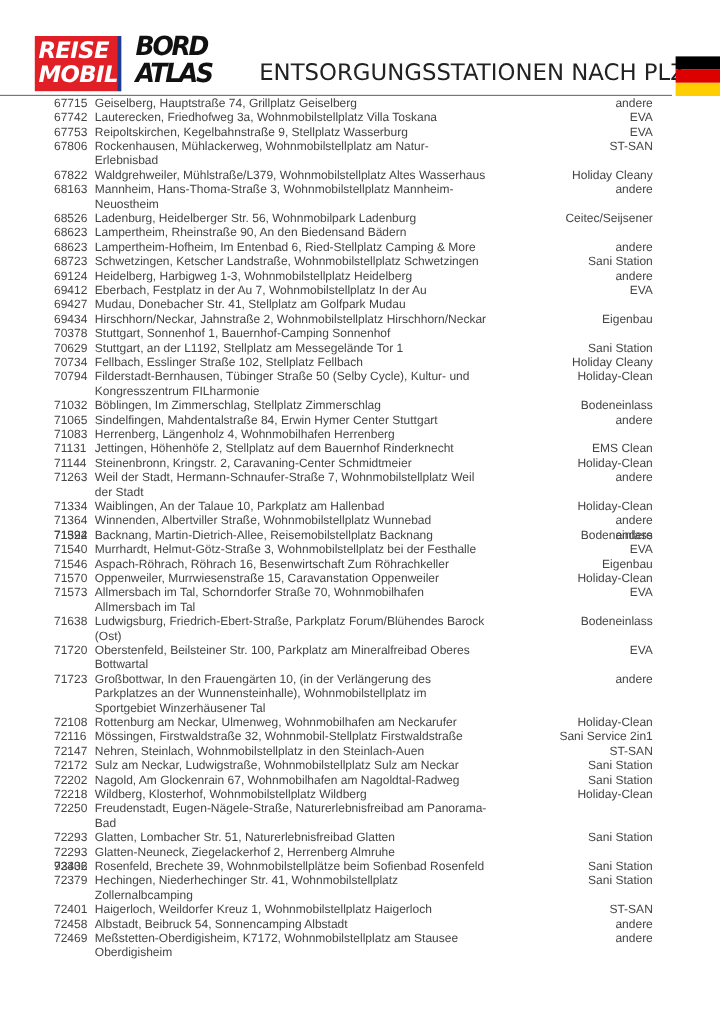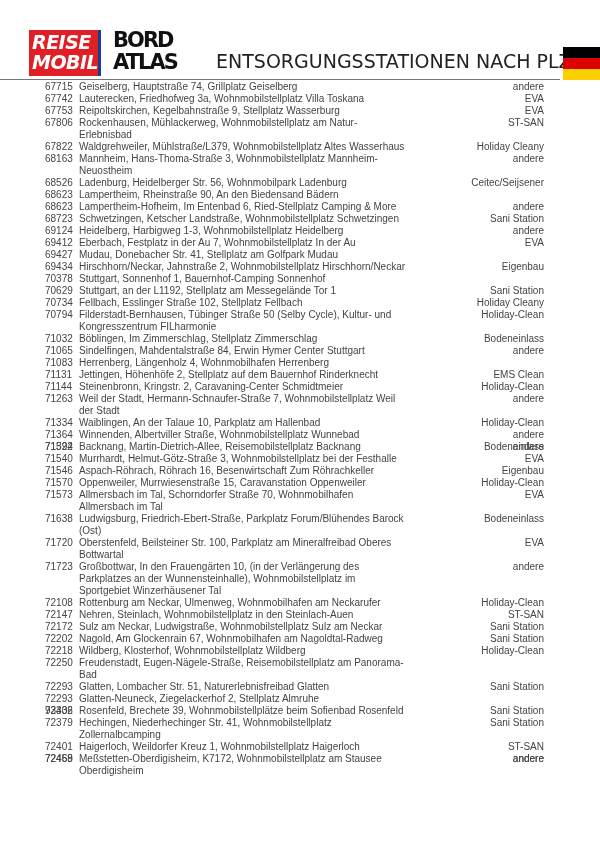--- a/index.html
+++ b/index.html
@@ -2,21 +2,21 @@
 <html><head>
 <meta charset="utf-8">
 <style>
   html, body { margin: 0; padding: 0; background: #ffffff; }
   body { width: 600px; height: 848px; position: relative; overflow: hidden; font-family: "Liberation Sans", sans-serif; color: #333; }
   .header { position: absolute; left: 0; top: 0; width: 600px; height: 80px; }
   .logo-reise { position: absolute; left: 29px; top: 30px; width: 72px; height: 46px; background: #e01f26; border-right: 3px solid #1d3c8f; box-sizing: border-box; }
   .logo-reise .l1, .logo-reise .l2 { position: absolute; left: 3px; width: 64px; color: #fff; font-family: "DejaVu Sans", sans-serif; font-weight: bold; font-style: italic; font-size: 19px; line-height: 20px; letter-spacing: -0.5px; }
   .logo-reise .l1 { top: 2px; }
   .logo-reise .l2 { top: 22px; }
-  .logo-bord { position: absolute; left: 113px; top: 28px; width: 90px; height: 50px; }
+  .logo-bord { position: absolute; left: 113px; top: 28px; width: 90px; height: 50px; font-style: italic; }
   .logo-bord .l1, .logo-bord .l2 { position: absolute; left: 0; color: #111; font-family: "DejaVu Sans", sans-serif; font-weight: bold; font-size: 22px; line-height: 22px; letter-spacing: -2px; transform: scaleX(0.95); transform-origin: left; }
   .logo-bord .l1 { top: 1px; }
   .logo-bord .l2 { top: 23px; }
   .title { position: absolute; left: 216px; top: 50px; font-family: "DejaVu Sans", sans-serif; font-size: 19px; color: #222; letter-spacing: 0px; font-weight: normal; white-space: nowrap; }
   .flag { position: absolute; left: 563px; top: 47px; width: 37px; height: 33px; }
   .flag div { height: 11px; }
   .rule { position: absolute; left: 0; top: 79px; width: 560px; height: 1px; background: #777; }
   .rows { position: absolute; left: 0; top: 81px; width: 600px; }
   .row { position: relative; width: 599px; font-size: 10px; line-height: 12px; color: #444; }
   .plz { position: absolute; left: 45px; top: 0; }
@@ -218,20 +218,25 @@
       <span class="plz">71723</span>
       <div class="addr">Großbottwar, In den Frauengärten 10, (in der Verlängerung des Parkplatzes an der Wunnensteinhalle), Wohnmobilstellplatz im Sportgebiet Winzerhäusener Tal</div>
       <span class="type">andere</span>
     </div>
     <div class="row">
       <span class="plz">72108</span>
       <div class="addr">Rottenburg am Neckar, Ulmenweg, Wohnmobilhafen am Neckarufer</div>
       <span class="type">Holiday-Clean</span>
     </div>
     <div class="row">
+      <span class="plz">72116</span>
+      <div class="addr">Mössingen, Firstwaldstraße 32, Wohnmobil-Stellplatz Firstwaldstraße</div>
+      <span class="type">Sani Service 2in1</span>
+    </div>
+    <div class="row">
       <span class="plz">72147</span>
       <div class="addr">Nehren, Steinlach, Wohnmobilstellplatz in den Steinlach-Auen</div>
       <span class="type">ST-SAN</span>
     </div>
     <div class="row">
       <span class="plz">72172</span>
       <div class="addr">Sulz am Neckar, Ludwigstraße, Wohnmobilstellplatz Sulz am Neckar</div>
       <span class="type">Sani Station</span>
     </div>
     <div class="row">
@@ -239,31 +244,31 @@
       <div class="addr">Nagold, Am Glockenrain 67, Wohnmobilhafen am Nagoldtal-Radweg</div>
       <span class="type">Sani Station</span>
     </div>
     <div class="row">
       <span class="plz">72218</span>
       <div class="addr">Wildberg, Klosterhof, Wohnmobilstellplatz Wildberg</div>
       <span class="type">Holiday-Clean</span>
     </div>
     <div class="row">
       <span class="plz">72250</span>
-      <div class="addr">Freudenstadt, Eugen-Nägele-Straße, Reisemobilstellplatz am Panorama-Bad</div>
+      <div class="addr">Freudenstadt, Eugen-Nägele-Straße, Naturerlebnisfreibad am Panorama-Bad</div>
       <span class="type"></span>
     </div>
     <div class="row">
       <span class="plz">72293</span>
       <div class="addr">Glatten, Lombacher Str. 51, Naturerlebnisfreibad Glatten</div>
       <span class="type">Sani Station</span>
     </div>
     <div class="row">
       <span class="plz">72293</span>
-      <div class="addr">Glatten-Neuneck, Ziegelackerhof 2, Stellplatz Almruhe</div>
+      <div class="addr">Glatten-Neuneck, Ziegelackerhof 2, Herrenberg Almruhe</div>
       <span class="type"></span>
     </div>
     <div class="row">
       <span class="plz">72336</span>
       <span class="type">Sani Station</span>
     </div>
     <div class="row">
       <span class="plz">93402</span>
       <div class="addr">Rosenfeld, Brechete 39, Wohnmobilstellplätze beim Sofienbad Rosenfeld</div>
       <span class="type"></span>
@@ -273,20 +278,21 @@
       <div class="addr">Hechingen, Niederhechinger Str. 41, Wohnmobilstellplatz Zollernalbcamping</div>
       <span class="type">Sani Station</span>
     </div>
     <div class="row">
       <span class="plz">72401</span>
       <div class="addr">Haigerloch, Weildorfer Kreuz 1, Wohnmobilstellplatz Haigerloch</div>
       <span class="type">ST-SAN</span>
     </div>
     <div class="row">
       <span class="plz">72458</span>
+      <div class="addr">Albstadt, Beibruck 54, Sonnencamping Albstadt</div>
       <span class="type">andere</span>
     </div>
     <div class="row">
       <span class="plz">72469</span>
       <div class="addr">Meßstetten-Oberdigisheim, K7172, Wohnmobilstellplatz am Stausee Oberdigisheim</div>
       <span class="type">andere</span>
     </div>
   </div>
 
 </body></html>

